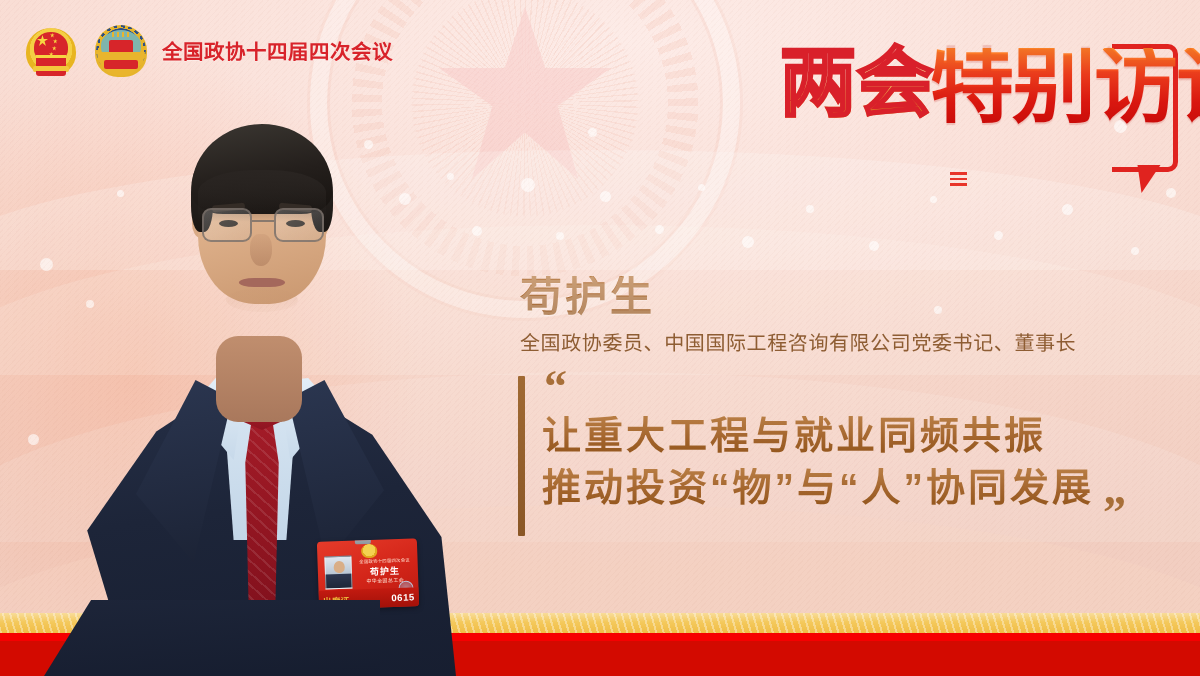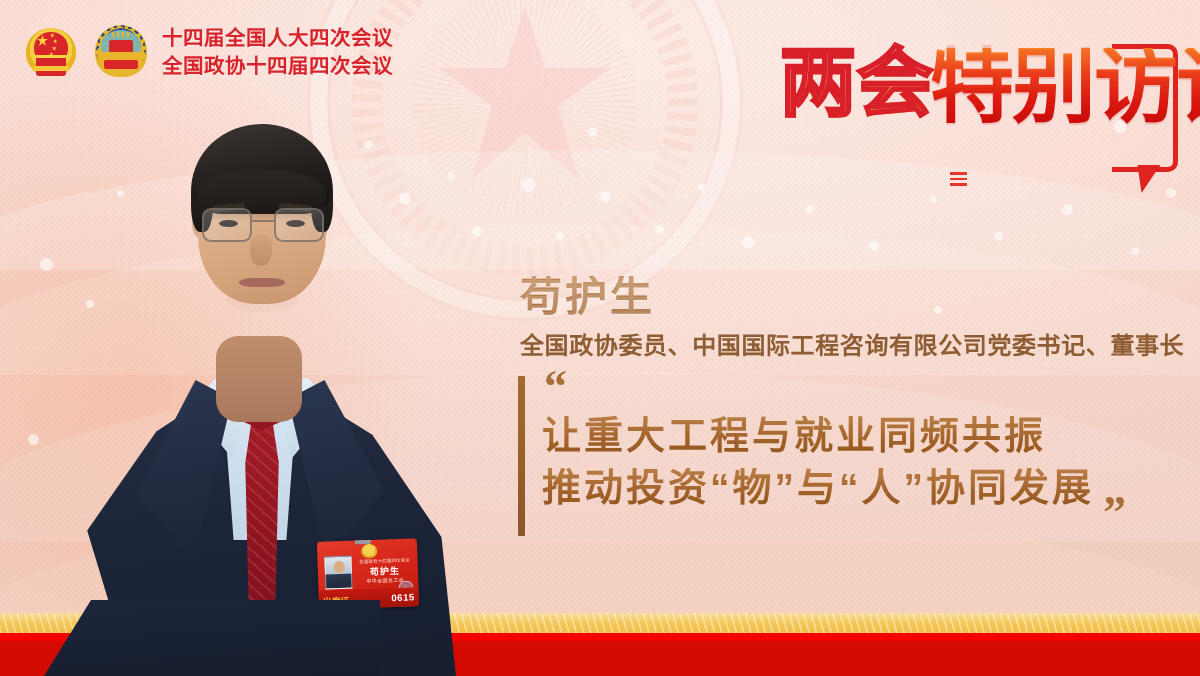--- a/index.html
+++ b/index.html
@@ -366,21 +366,21 @@
   .guest-block { position:absolute; left:520px; top:276px; width:660px; z-index:6; }
   .guest-name {
     font-size:42px; font-weight:800; letter-spacing:3px; line-height:1;
     color:#a56a36;
     background:linear-gradient(180deg,#b77a42 0%,#a4652f 60%,#96581f 100%);
     -webkit-background-clip:text; background-clip:text; color:transparent;
     text-shadow:0 1px 0 rgba(255,255,255,.28);
   }
   .guest-title {
     margin-top:12px;
-    font-size:24px; font-weight:700; letter-spacing:.6px; line-height:1.35;
+    font-size:20px; font-weight:400; letter-spacing:.6px; line-height:1.35;
     color:#8e5d33;
     white-space:nowrap;
   }
 
   
   .quote-wrap { position:absolute; left:518px; top:372px; width:660px; height:168px; z-index:6; }
   .quote-bar {
     position:absolute; left:0; top:4px; width:7px; height:160px;
     background:linear-gradient(180deg,#a06a33,#8a5726);
     border-radius:1px;
@@ -488,21 +488,20 @@
       <div class="cp-outer"></div>
       <div class="cp-gear"></div>
       <div class="cp-sky"></div>
       <div class="cp-dots"></div>
       <div class="cp-gate"></div>
       <div class="cp-cloud"></div>
       <div class="cp-wheat"></div>
       <div class="cp-ribbon"></div>
     </div>
     <div class="meeting-names">
-      <span>十四届全国人大四次会议</span>
       <span>全国政协十四届四次会议</span>
     </div>
   </div>
 
   <div class="programme-logo">
     <div class="logo-bubble"></div>
     <div class="logo-main">
       <span class="logo-w1">两</span>
       <span class="logo-w2">会</span>
       <span class="logo-w3">特别访谈</span>

